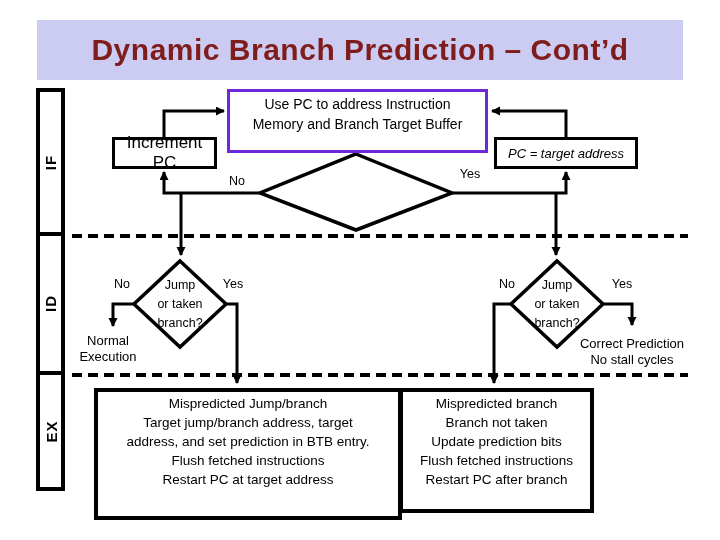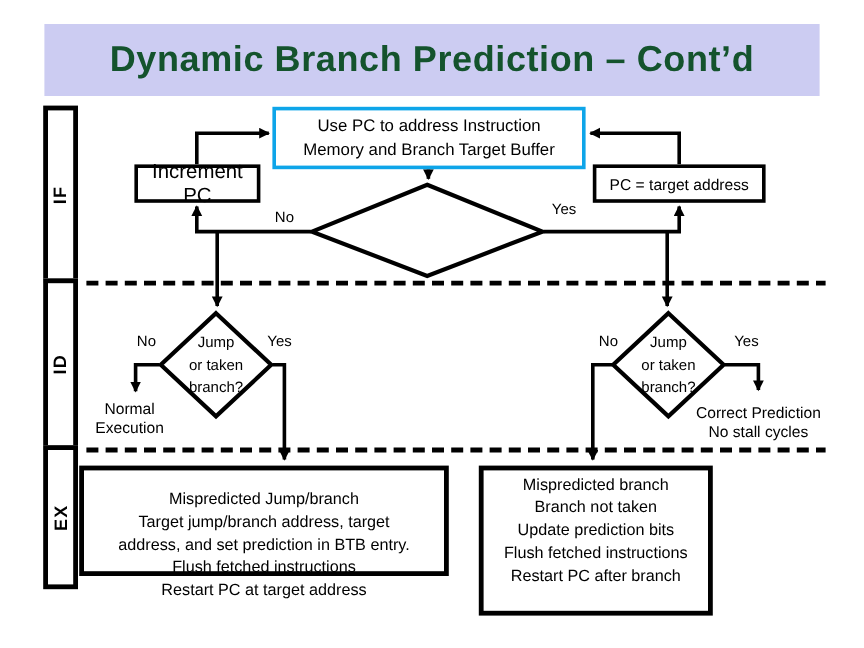--- a/index.html
+++ b/index.html
@@ -2,43 +2,43 @@
 <html><head>
 <meta charset="utf-8">
 <style>
   html,body{margin:0;padding:0;background:#fff;}
   .slide{position:relative;width:720px;height:540px;background:#ffffff;overflow:hidden;
          font-family:"Liberation Sans",sans-serif;color:#000;}
 
   
   .title-bar{position:absolute;left:37px;top:20px;width:646px;height:60px;
              background:#ccccf2;display:flex;align-items:center;justify-content:center;}
-  .title-bar span{font-size:30px;font-weight:700;color:#14532d;letter-spacing:.5px;}
+  .title-bar span{font-size:30px;font-weight:700;color:#7f1d1d;letter-spacing:.5px;}
 
   
   svg.canvas{position:absolute;left:0;top:0;width:720px;height:540px;}
   .arrow{fill:none;stroke:#000;stroke-width:3;}
   .dashline{stroke:#000;stroke-width:4;stroke-dasharray:10 6;}
   .diamond{fill:#fff;stroke:#000;stroke-width:3.5;}
 
   
   .stage{position:absolute;left:36px;width:29px;border:4px solid #000;background:#fff;
          box-sizing:border-box;display:flex;align-items:center;justify-content:center;}
   .stage-label{transform:rotate(-90deg);font-weight:700;font-size:15px;letter-spacing:1px;}
 
   
   .fbox{position:absolute;background:#fff;box-sizing:border-box;text-align:center;}
-  .fetch{left:227px;top:89px;width:261px;height:52px;border:3px solid #0ea5e9;
+  .fetch{left:227px;top:89px;width:261px;height:64px;border:3px solid #6d28d9;
          font-size:14px;line-height:20px;padding-top:2px;}
   .inc{left:112px;top:137px;width:105px;height:32px;border:3px solid #000;
        font-size:17px;display:flex;align-items:center;justify-content:center;}
   .pct{left:494px;top:137px;width:144px;height:32px;border:3px solid #000;
-       font-size:13px;display:flex;align-items:center;justify-content:center;}
-  .exl{left:66px;top:388px;width:308px;height:92px;border:4px solid #000;
-       font-size:13.5px;line-height:19px;padding-top:14px;}
+       font-size:13px;display:flex;align-items:center;justify-content:center;font-style:italic;}
+  .exl{left:94px;top:388px;width:308px;height:132px;border:4px solid #000;
+       font-size:13.5px;line-height:19px;padding-top:2px;}
   .exr{left:399px;top:388px;width:195px;height:125px;border:4px solid #000;
        font-size:13.5px;line-height:19px;padding-top:2px;}
 
   
   .dtext{position:absolute;text-align:center;}
   .d1{left:256px;top:165px;width:200px;font-size:12.5px;line-height:18px;}
   .d2{left:128px;top:276px;width:104px;font-size:12.5px;line-height:19px;}
   .d3{left:505px;top:276px;width:104px;font-size:12.5px;line-height:19px;}
 
   

